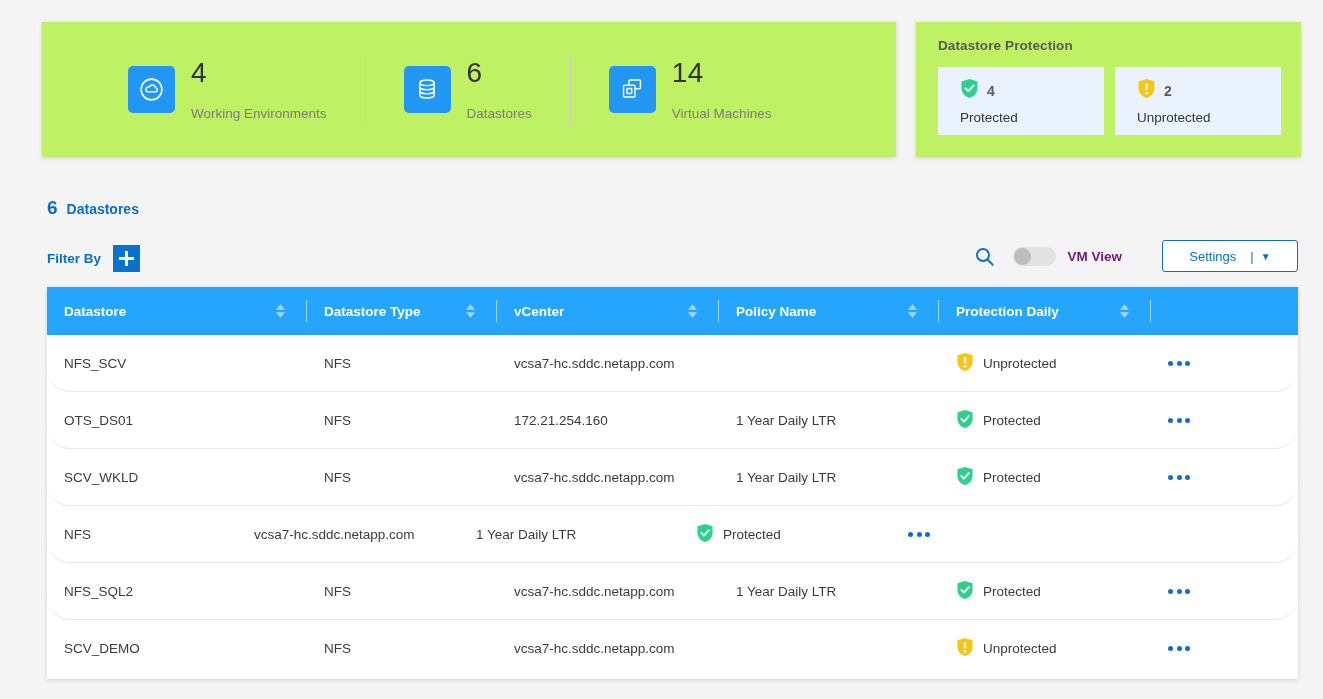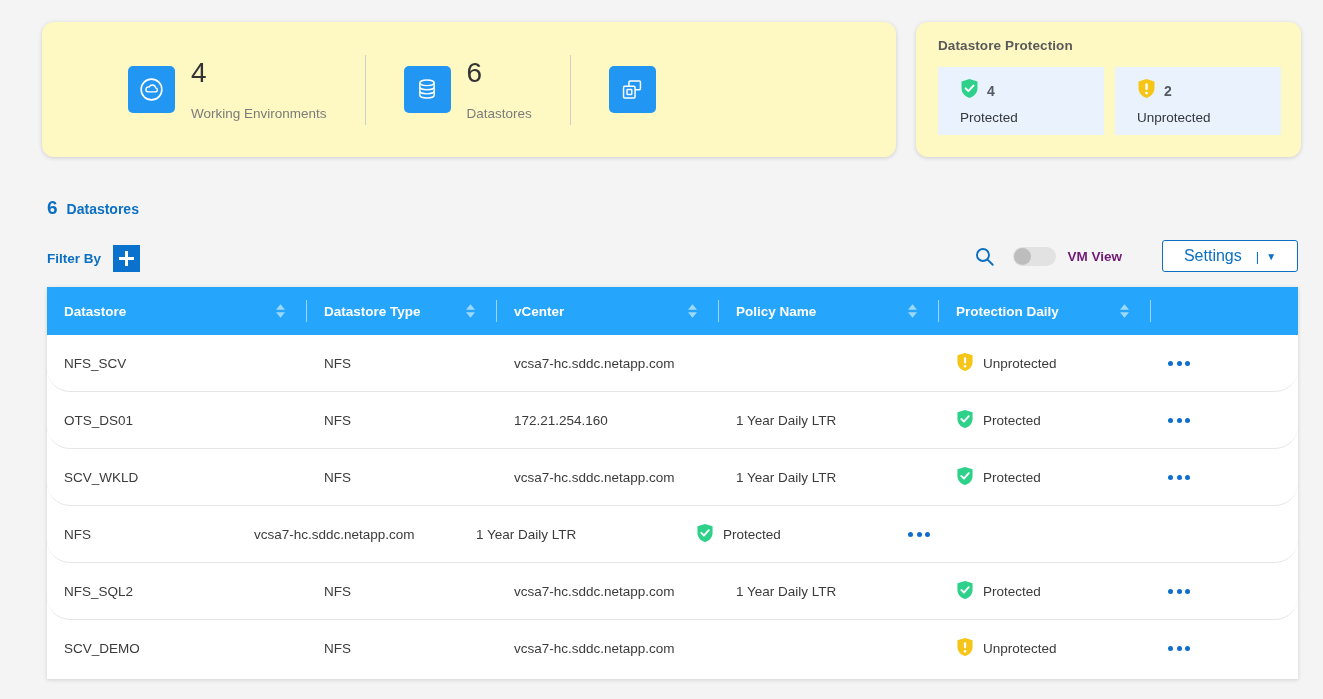--- a/index.html
+++ b/index.html
@@ -11,23 +11,23 @@
   }
   .page { position: relative; width: 1323px; height: 699px; }
 
   
   .top-row {
     position: absolute; left: 42px; top: 22px;
     width: 1259px; height: 135px;
     display: flex; gap: 20px;
   }
   .card {
-    background: #fef9c3;
+    background: #bef264;
     box-shadow: 0 1px 4px rgba(0,0,0,0.16);
-    border-radius: 12px;
+    border-radius: 0;
   }
   .summary-card {
     width: 862px; height: 135px;
     display: flex; align-items: center;
   }
   .stat {
     display: flex; align-items: center;
     gap: 16px;
     padding: 0 38px;
     flex: 0 0 auto;
@@ -112,21 +112,21 @@
     width: 17px; height: 17px; border-radius: 50%;
     background: #bdbdbd;
   }
   .toggle-label { font-size: 13.5px; font-weight: bold; color: #701a75; }
   .settings-btn {
     width: 136px; height: 32px; border: 1px solid #0b6fc4;
     border-radius: 3px; background: #fff;
     display: flex; align-items: center; justify-content: center;
     gap: 14px; cursor: pointer; margin-left: 22px;
   }
-  .settings-btn .s-label { font-size: 16px; color: #0b6fc4; }
+  .settings-btn .s-label { font-size: 13px; color: #0b6fc4; }
   .settings-btn .s-div { color: #0b6fc4; font-size: 13px; }
   .settings-btn .s-caret { color: #0b6fc4; font-size: 10px; }
 
   
   .table-wrap {
     position: absolute; left: 47px; top: 287px;
     width: 1251px; height: 392px;
     background: #fff;
     box-shadow: 0 1px 4px rgba(0,0,0,0.15);
     overflow: hidden;
@@ -213,20 +213,24 @@
 
       <div class="stat-sep"></div>
 
       <div class="stat">
         <div class="stat-icon">
           <svg width="26" height="26" viewBox="0 0 24 24" fill="none" stroke="#ffffff" stroke-width="1.35">
             <rect x="9.2" y="3.6" width="10.6" height="8.2" rx="1"></rect>
             <rect x="4.2" y="8.6" width="10.6" height="10.8" rx="1" fill="#2196f3"></rect>
             <rect x="7.4" y="11.6" width="4.4" height="4.6" rx="0.6"></rect>
           </svg>
+        </div>
+        <div class="stat-text">
+          <span class="stat-num">14</span>
+          <span class="stat-label">Virtual Machines</span>
         </div>
       </div>
 
     </div>
 
     <div class="card prot-card">
       <div class="prot-title">Datastore Protection</div>
       <div class="prot-tiles">
 
         <div class="prot-tile">

